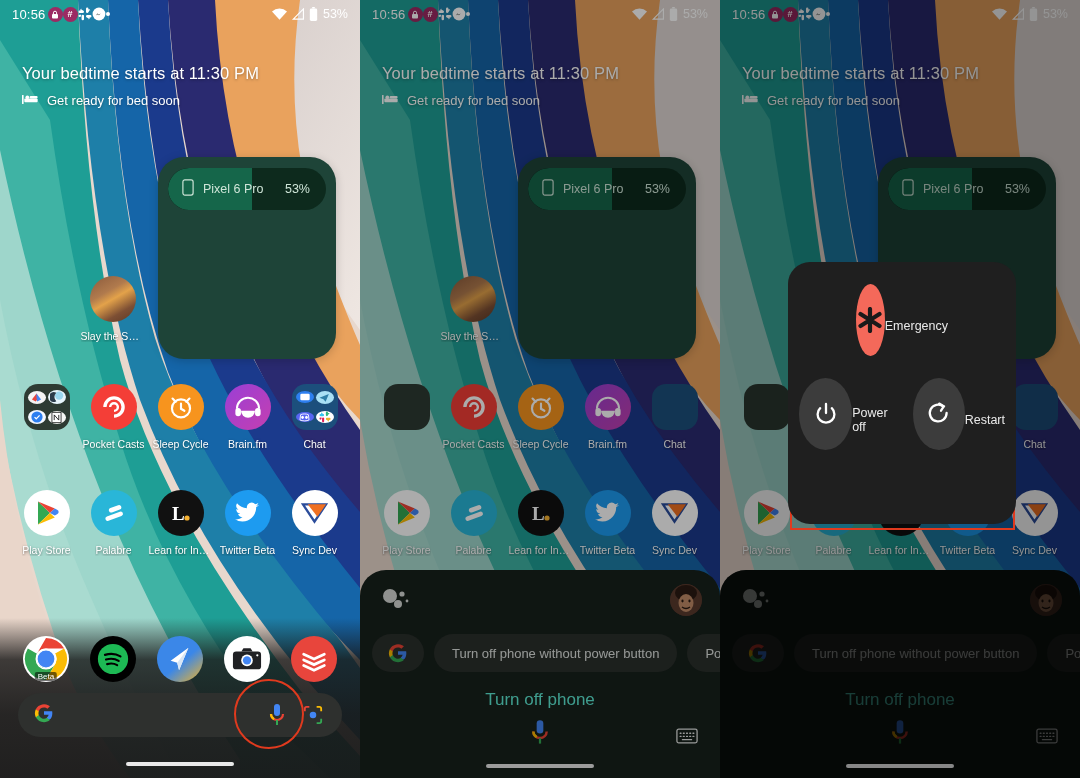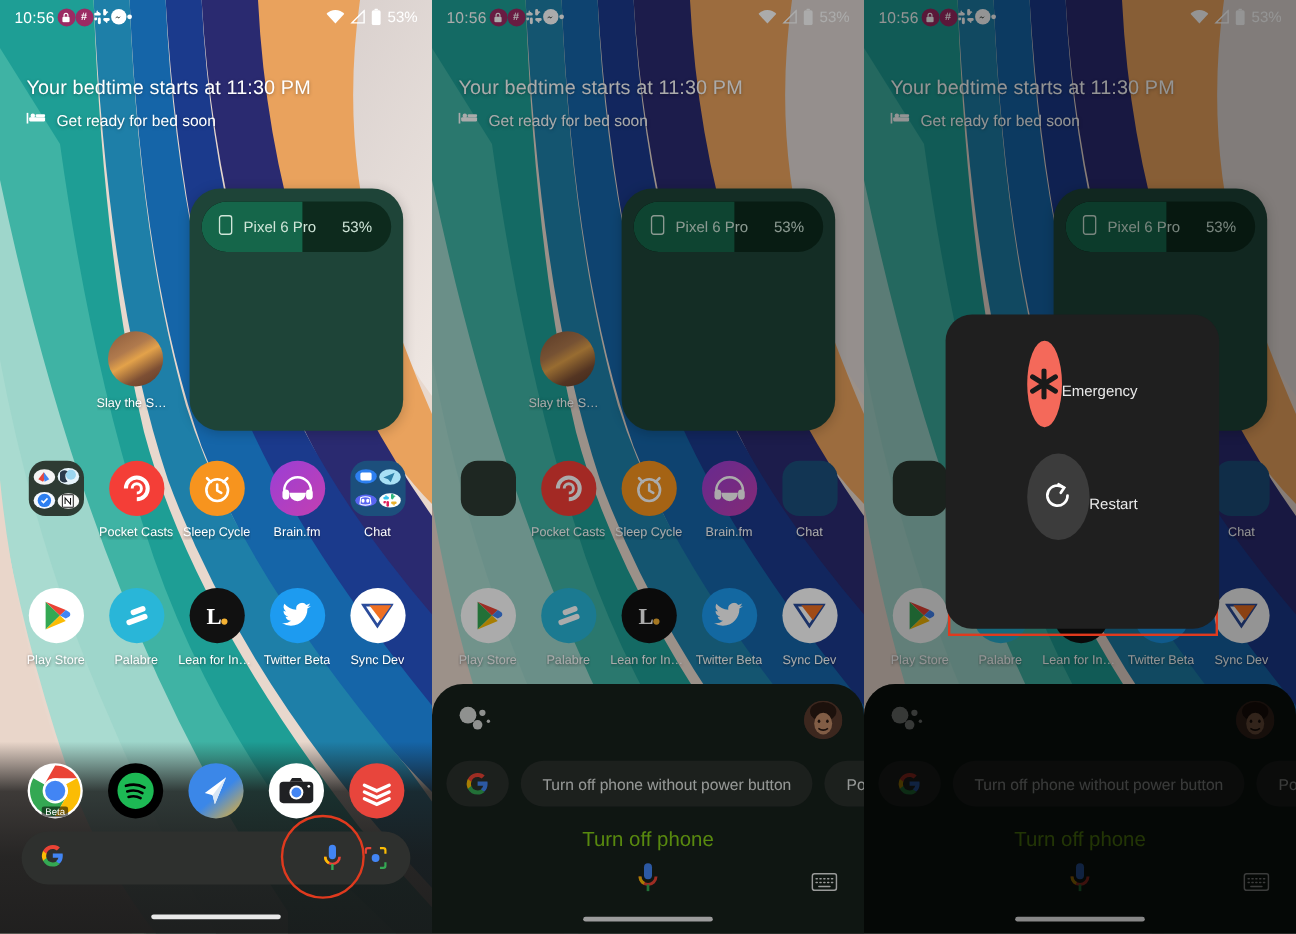--- a/index.html
+++ b/index.html
@@ -137,21 +137,21 @@
     display:flex; align-items:center; gap:10px; padding-left:12px;
   }
   .chip {
     height:38px; border-radius:19px; background:#2b302c;
     display:flex; align-items:center; padding:0 18px; color:#dfe3e0;
     font-size:13px; white-space:nowrap; flex:none;
   }
   .chip.g { width:52px; padding:0; justify-content:center; }
   .asst-query {
     position:absolute; left:0; right:0; top:120px; text-align:center;
-    color:#84cc16; font-size:17px;
+    color:#5eead4; font-size:17px;
   }
   .asst-mic { position:absolute; left:50%; transform:translateX(-50%); bottom:28px; }
   .asst-kbd { position:absolute; right:22px; bottom:30px; }
 
   
   .powermenu {
     position:absolute; left:68px; top:262px; width:228px; height:262px;
     background:#1f1f1f; border-radius:22px; z-index:45; padding-top:22px;
   }
   .pm-row { display:flex; justify-content:space-around; }
@@ -1024,20 +1024,29 @@
                 <path d="M13 2v22M3.5 7l19 12M22.5 7l-19 12" stroke="#1a1a1a" stroke-width="4.2" stroke-linecap="round"></path>
               </svg>
           </div>
           <div class="pm-label">Emergency</div>
         </div>
       </div>
       <div class="pm-row second">
         <div class="pm-item">
           <div class="pm-circle">
             <svg width="24" height="26" viewBox="0 0 24 26" fill="none" stroke="#fff" stroke-width="2.3" stroke-linecap="round">
+                <path d="M12 3v9"></path>
+                <path d="M6.2 7.2a8.4 8.4 0 1011.6 0"></path>
+              </svg>
+          </div>
+          <div class="pm-label">Power off</div>
+        </div>
+        <div class="pm-item">
+          <div class="pm-circle">
+            <svg width="24" height="26" viewBox="0 0 24 26" fill="none" stroke="#fff" stroke-width="2.3" stroke-linecap="round">
                 <path d="M19.6 12a8.4 8.4 0 11-3.1-6.5"></path>
                 <path d="M12.2 2.6l4.6 2.8-2.8 4.3"></path>
               </svg>
           </div>
           <div class="pm-label">Restart</div>
         </div>
       </div>
     </div>
 
     <div class="annot-rect" style="left:70px; top:393px; width:225px; height:137px;"></div>

